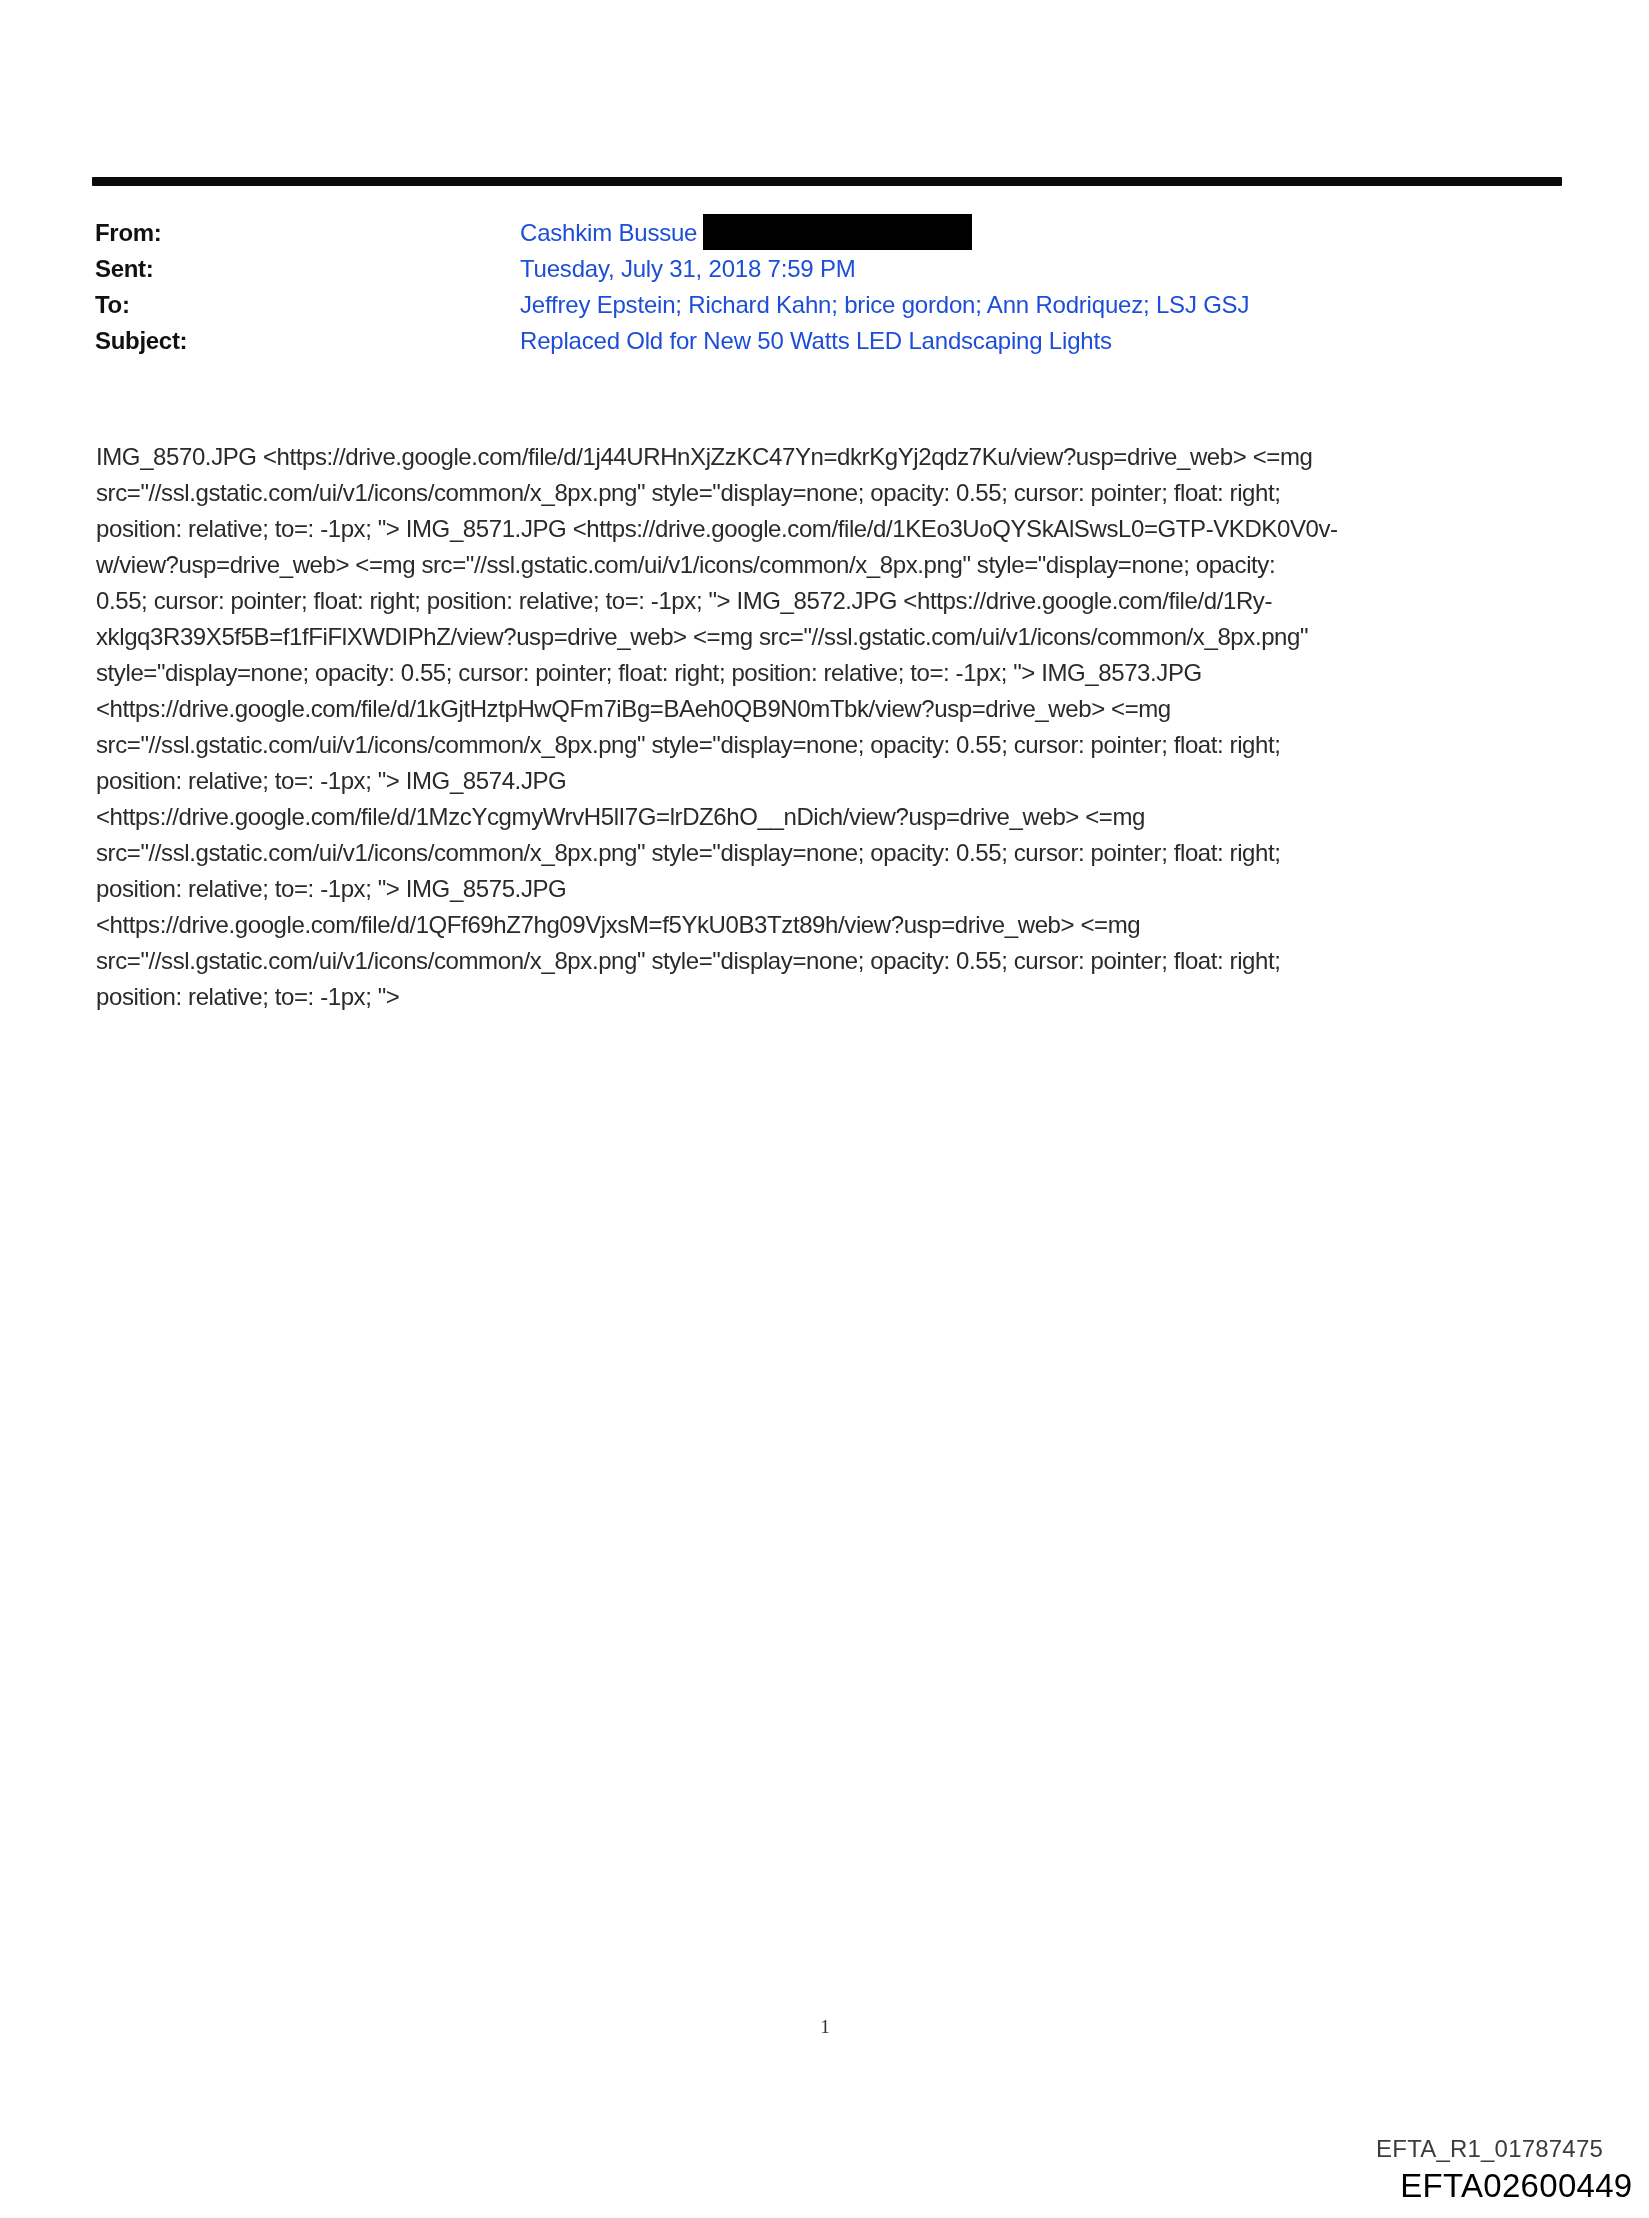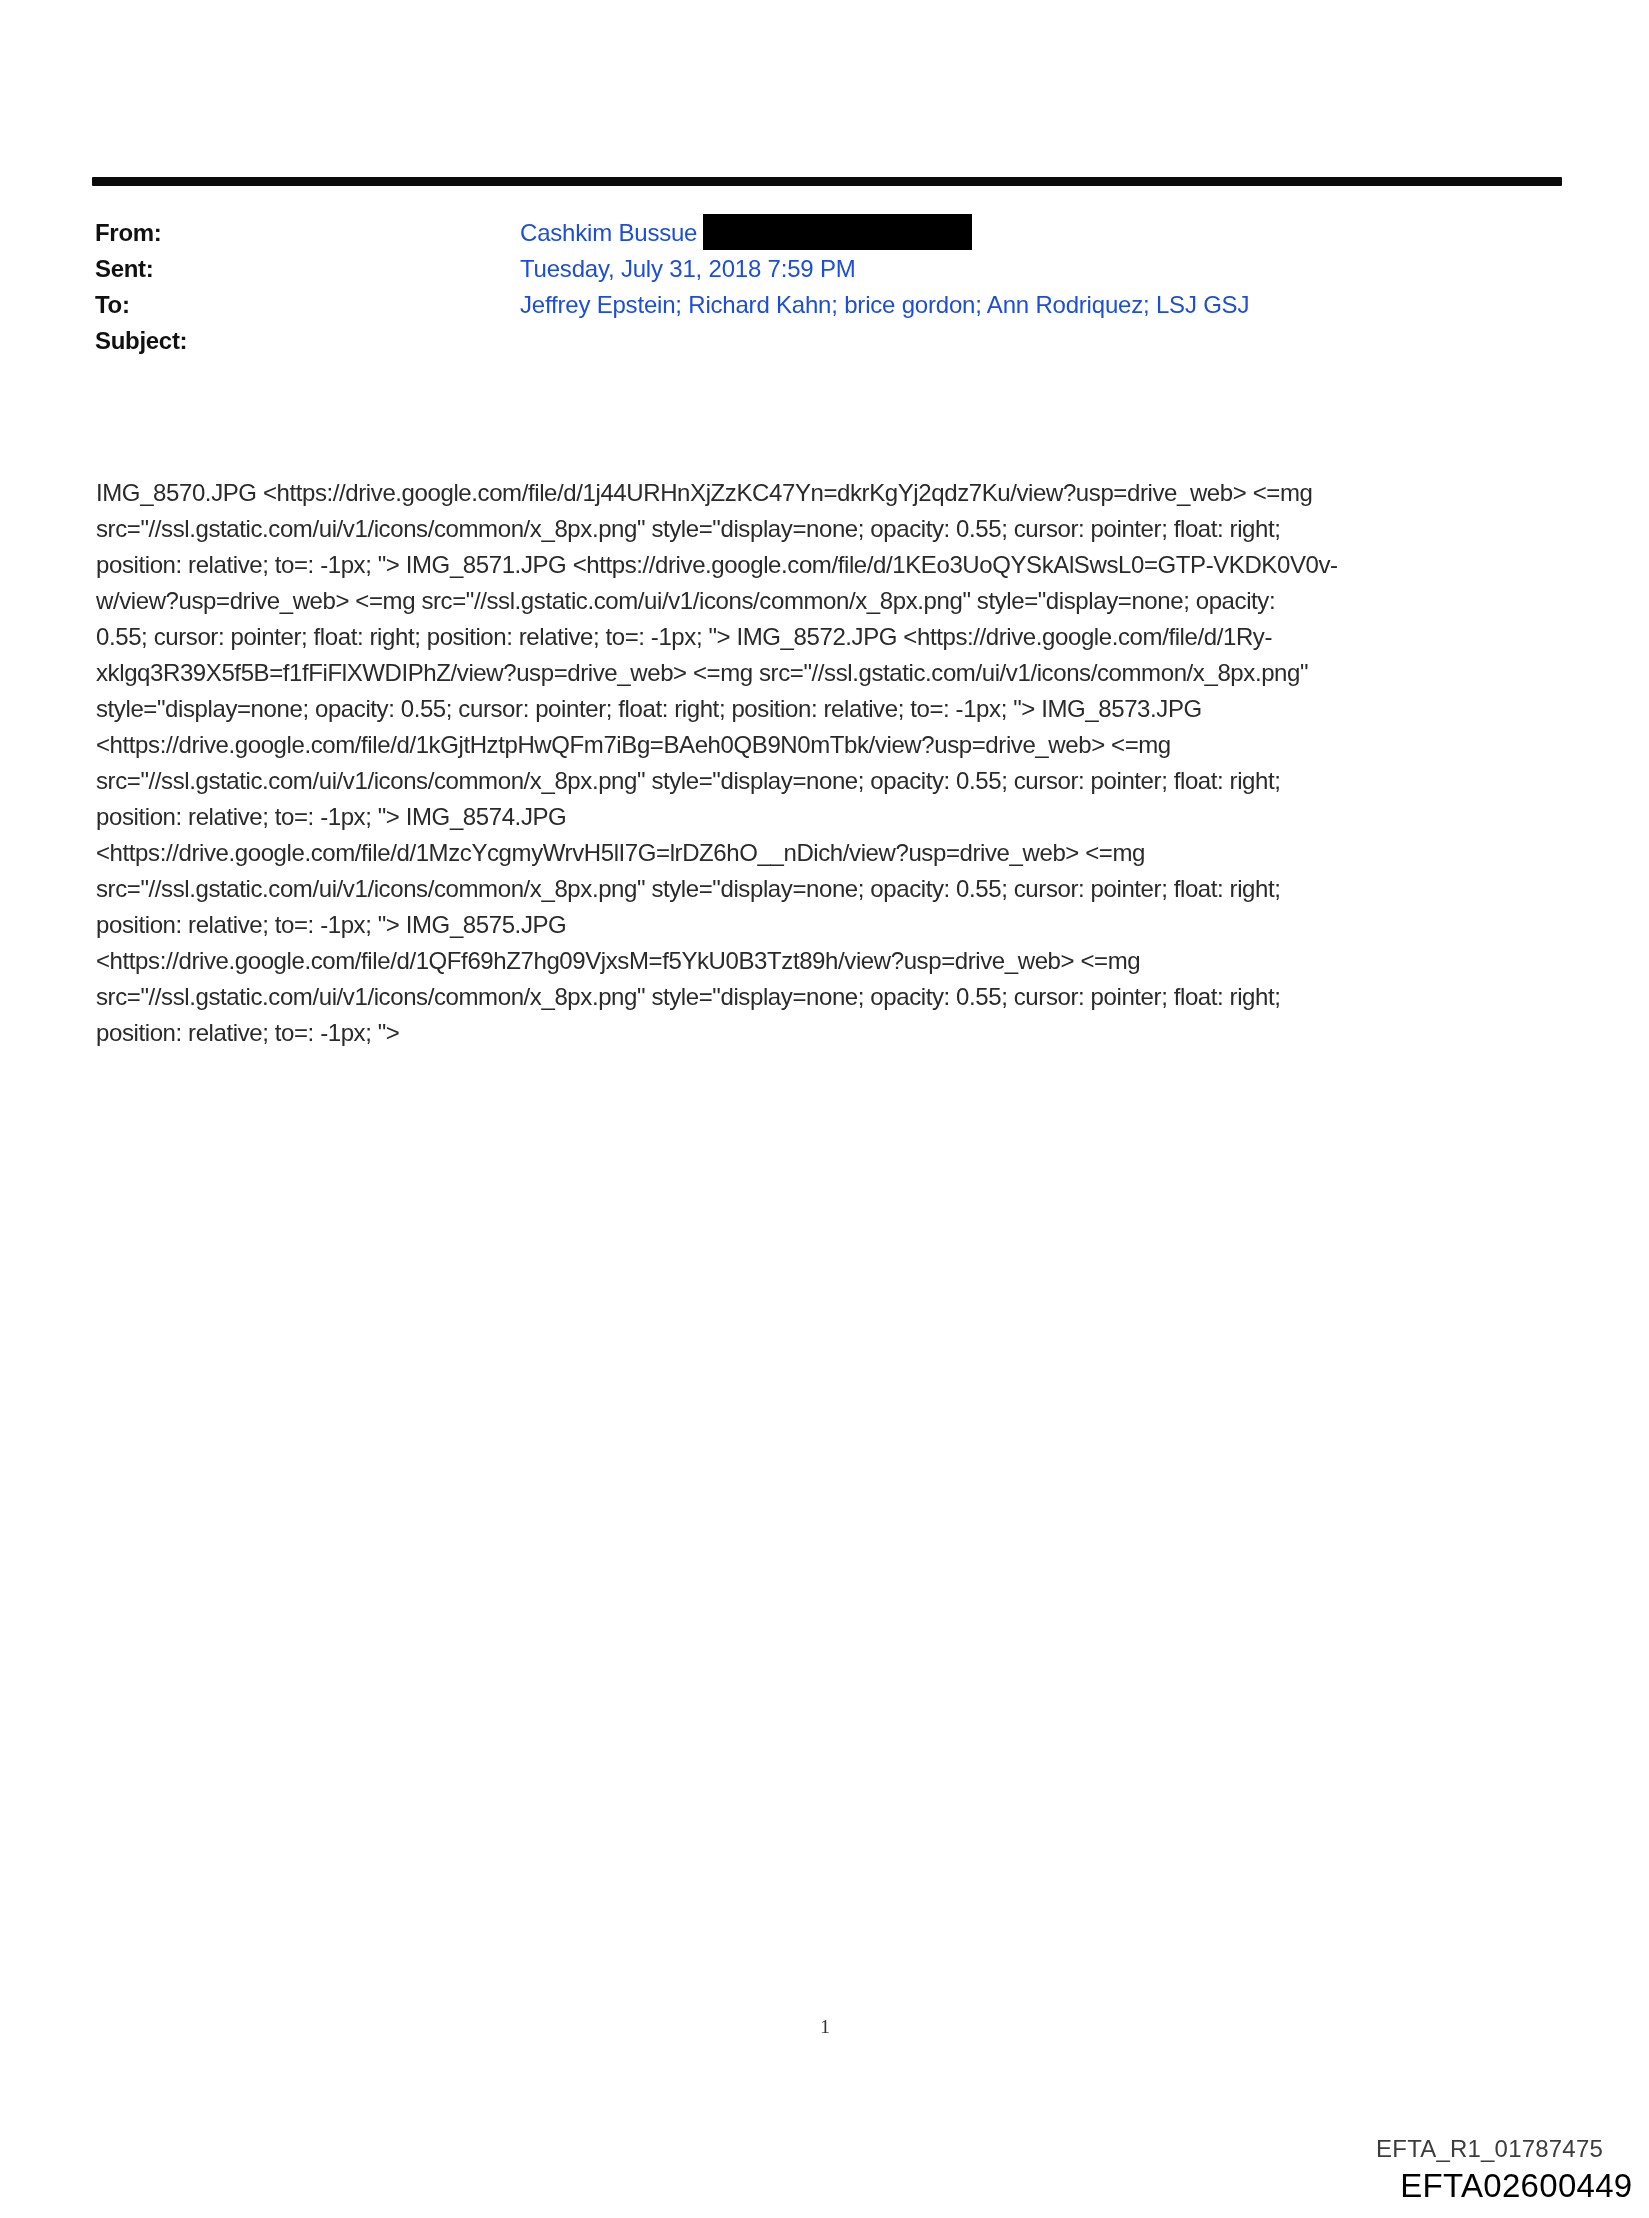--- a/index.html
+++ b/index.html
@@ -67,21 +67,20 @@
     }
     .body-text {
       position: absolute;
       left: 96px;
       top: 439px;
       width: 1475px;
       font-size: 24px;
       line-height: 36px;
       color: #2a2a2a;
       letter-spacing: -0.4px;
-      margin-top: 36px;
     }
     .body-line {
       white-space: nowrap;
       height: 36px;
     }
     .page-number {
       position: absolute;
       left: 0;
       width: 1650px;
       top: 2016px;
@@ -125,20 +124,21 @@
     <div class="header-row">
       <span class="header-label">Sent:</span>
       <span class="header-value">Tuesday, July 31, 2018 7:59 PM</span>
     </div>
     <div class="header-row">
       <span class="header-label">To:</span>
       <span class="header-value">Jeffrey Epstein; Richard Kahn; brice gordon; Ann Rodriquez; LSJ GSJ</span>
     </div>
     <div class="header-row">
       <span class="header-label">Subject:</span>
+      <span class="header-value">Replaced Old for New 50 Watts LED Landscaping Lights</span>
     </div>
   </div>
 
   <div class="body-text">
     <div class="body-line"> IMG_8570.JPG &lt;https://drive.google.com/file/d/1j44URHnXjZzKC47Yn=dkrKgYj2qdz7Ku/view?usp=drive_web&gt; &lt;=mg</div>
     <div class="body-line">src="//ssl.gstatic.com/ui/v1/icons/common/x_8px.png" style="display=none; opacity: 0.55; cursor: pointer; float: right;</div>
     <div class="body-line">position: relative; to=: -1px; "&gt;  IMG_8571.JPG &lt;https://drive.google.com/file/d/1KEo3UoQYSkAlSwsL0=GTP-VKDK0V0v-</div>
     <div class="body-line">w/view?usp=drive_web&gt; &lt;=mg src="//ssl.gstatic.com/ui/v1/icons/common/x_8px.png" style="display=none; opacity:</div>
     <div class="body-line">0.55; cursor: pointer; float: right; position: relative; to=: -1px; "&gt;  IMG_8572.JPG &lt;https://drive.google.com/file/d/1Ry-</div>
     <div class="body-line">xklgq3R39X5f5B=f1fFiFlXWDIPhZ/view?usp=drive_web&gt; &lt;=mg src="//ssl.gstatic.com/ui/v1/icons/common/x_8px.png"</div>

